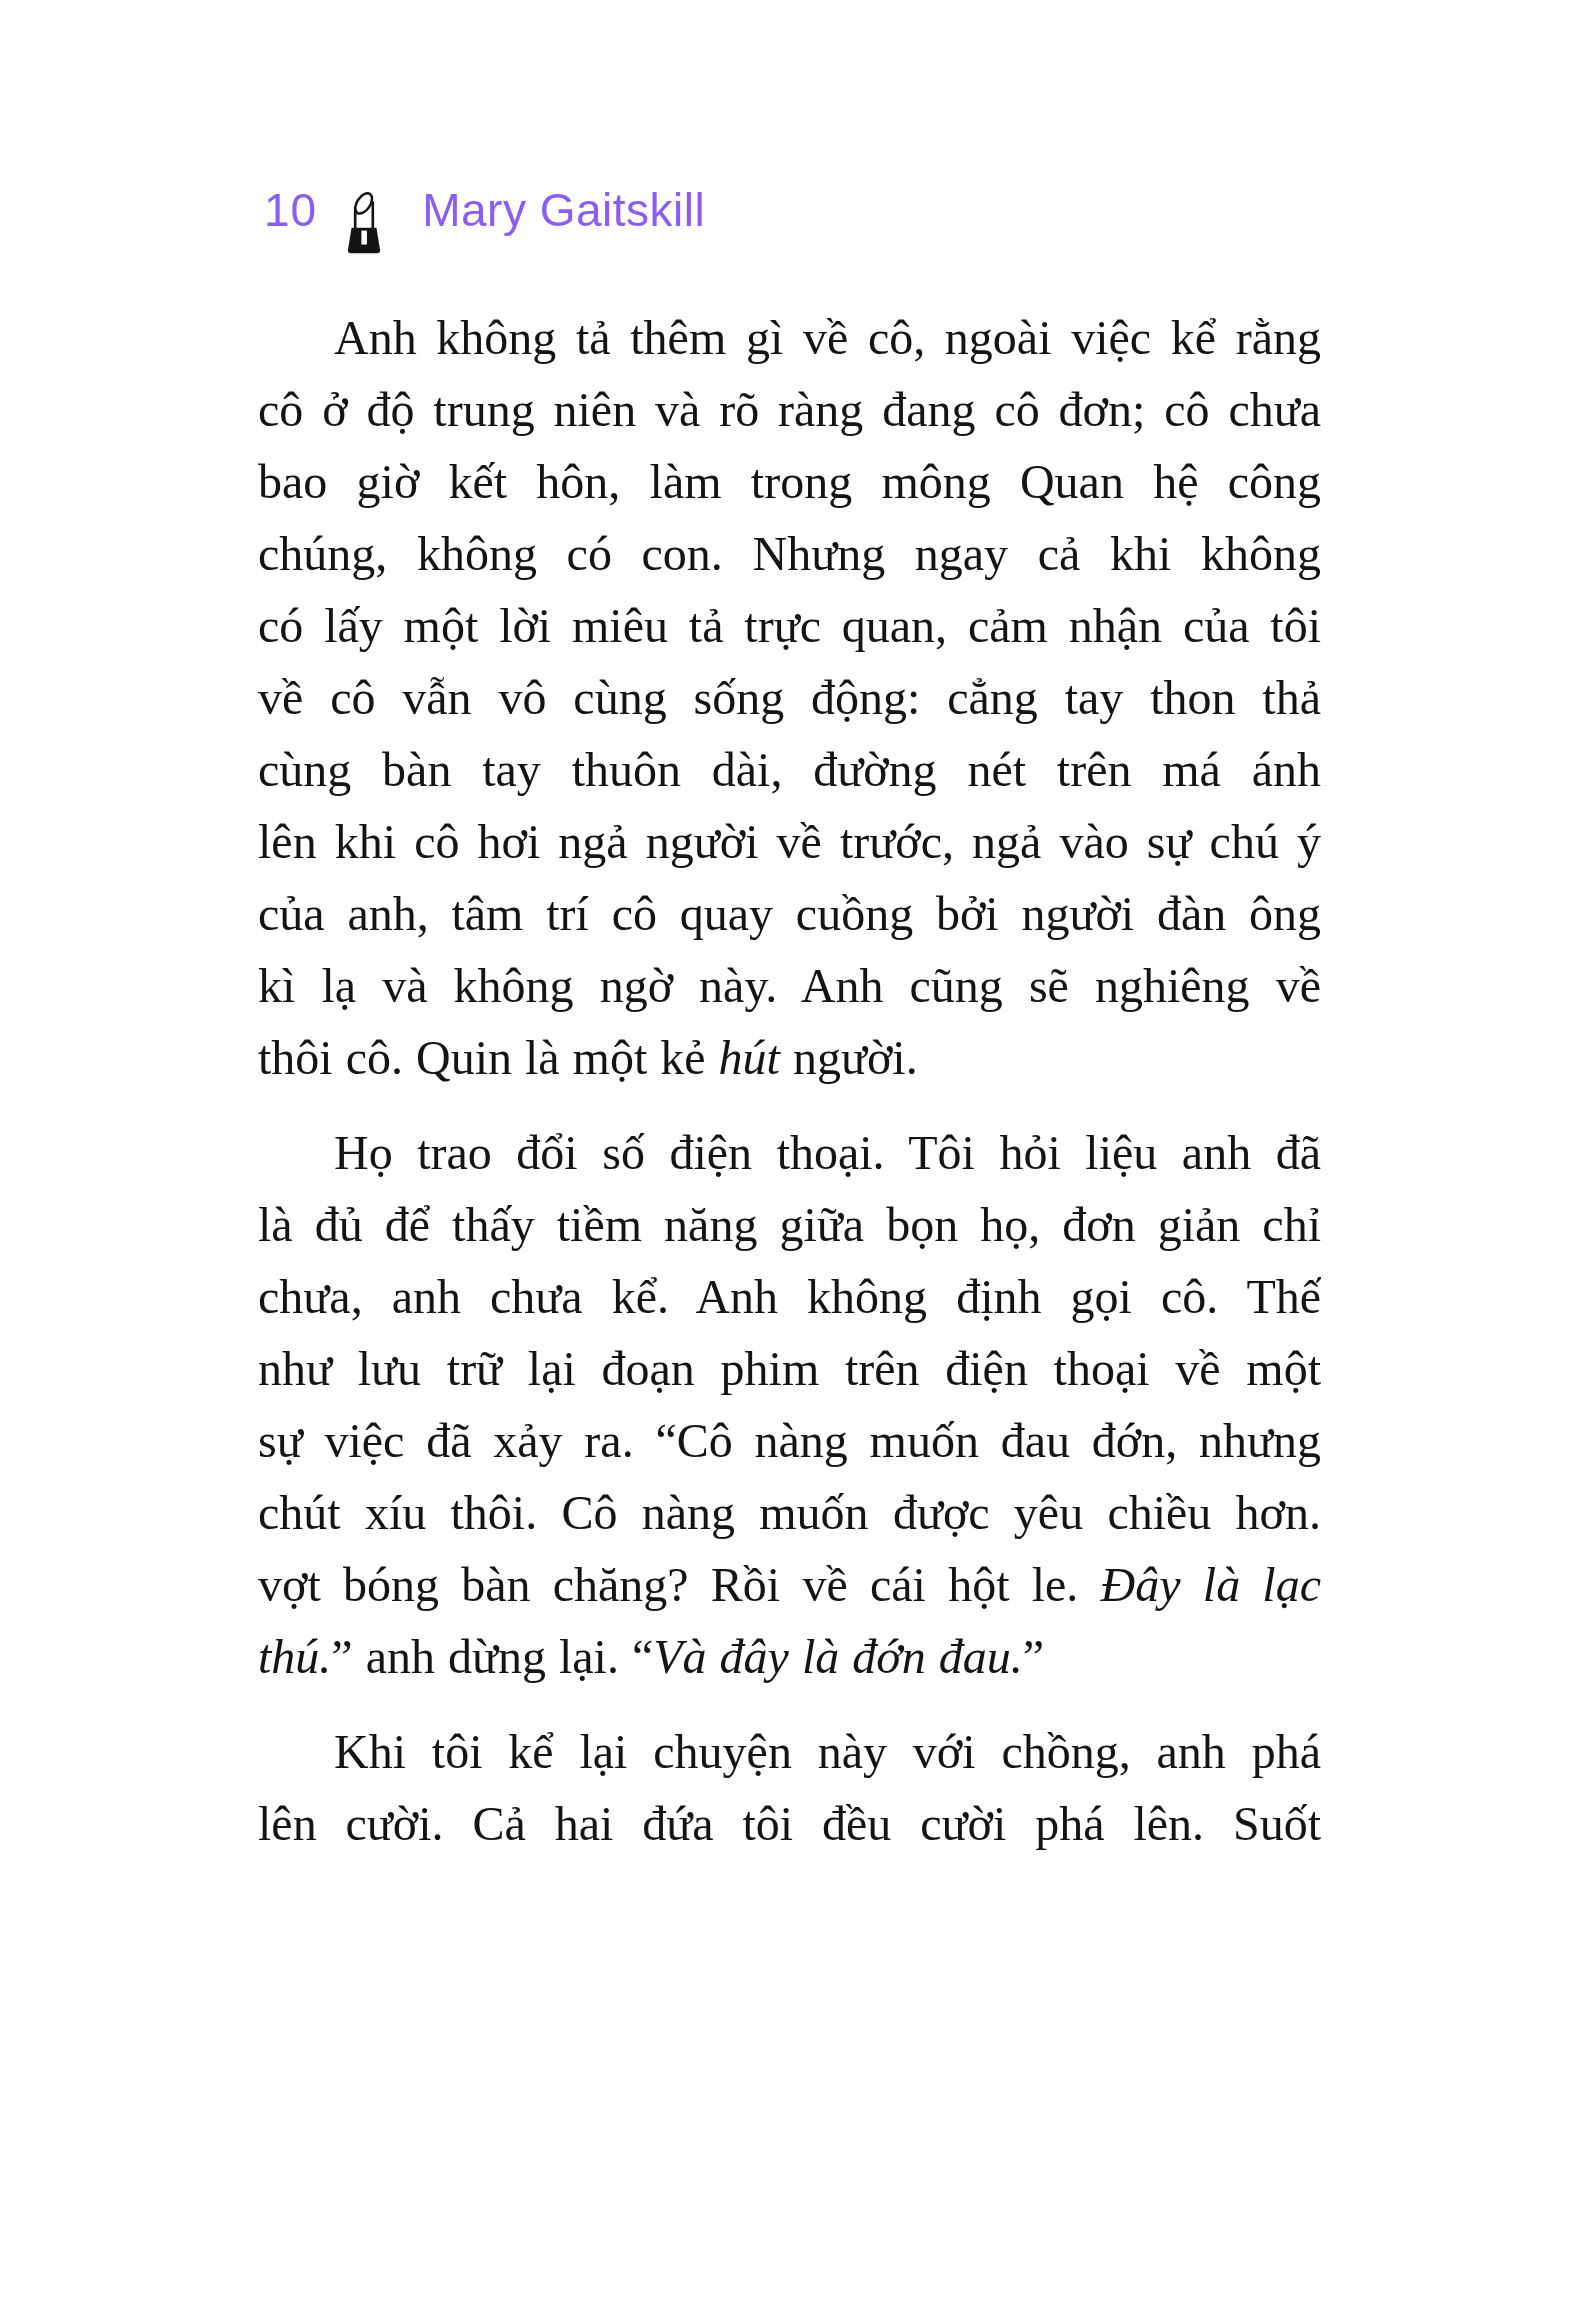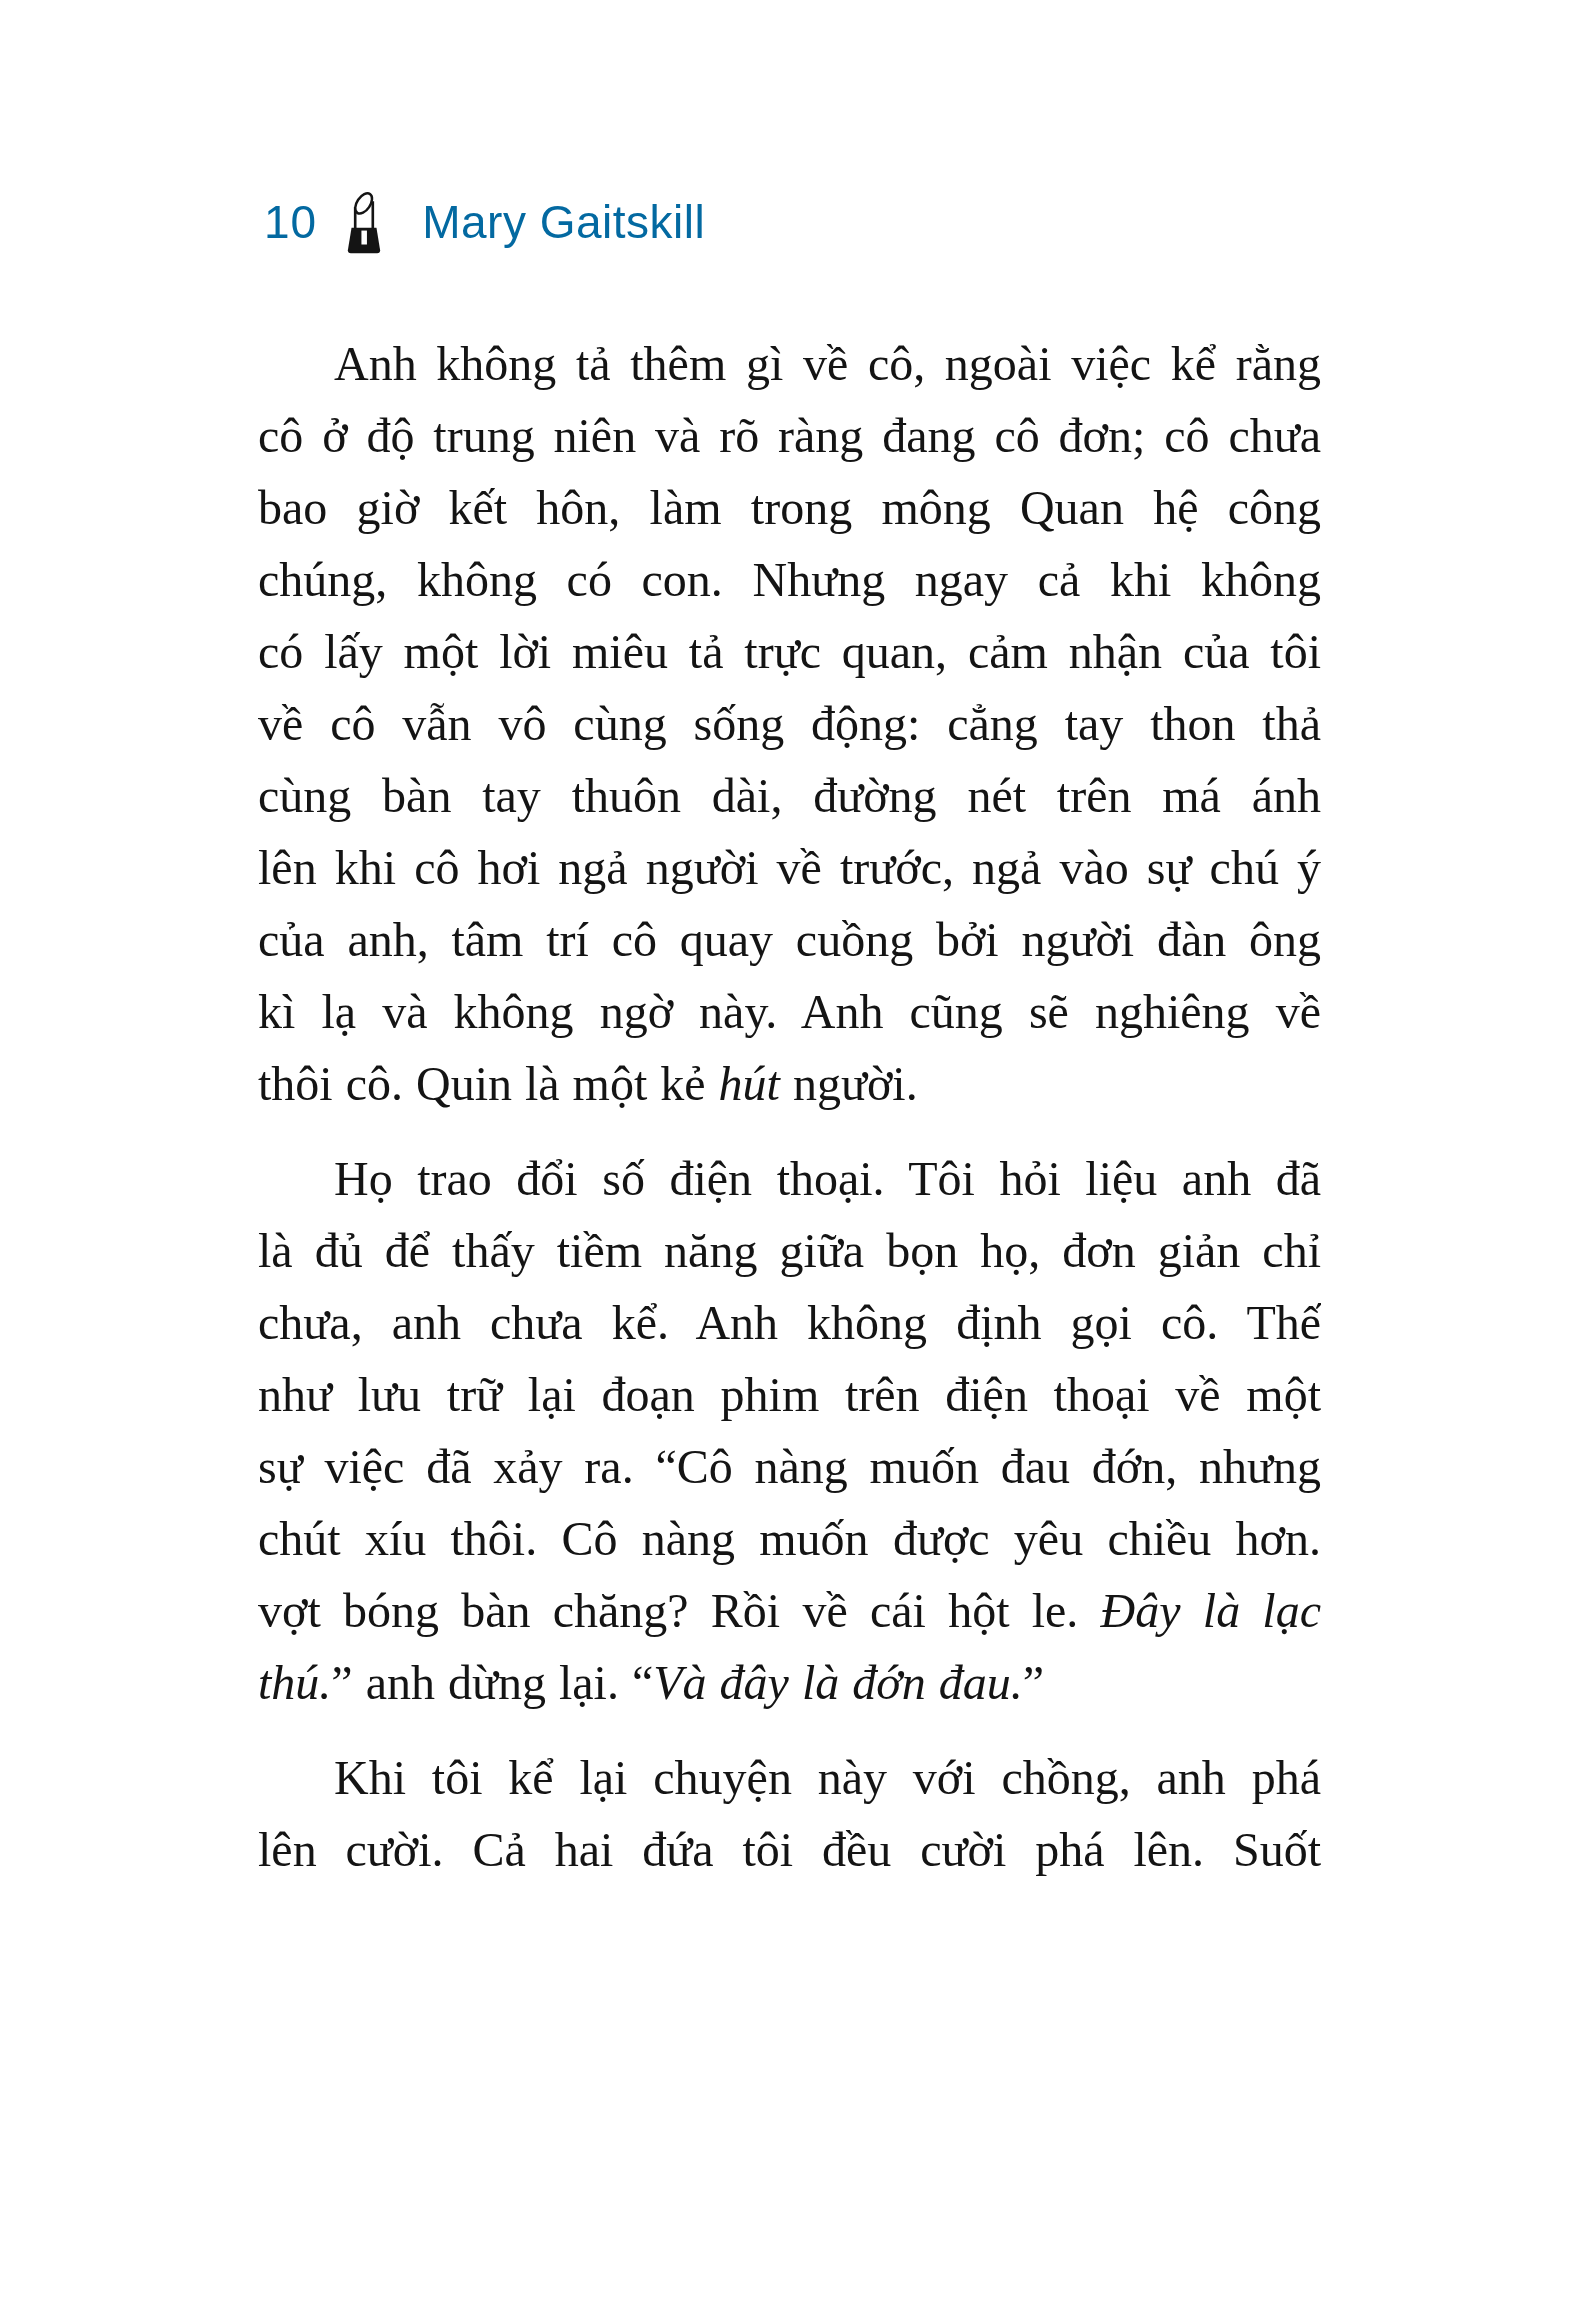--- a/index.html
+++ b/index.html
@@ -12,34 +12,34 @@
   .page {
     position: relative;
     width: 1581px; height: 2315px;
     overflow: hidden;
     background: #ffffff;
   }
   .running-header {
     position: absolute;
     top: 187px; left: 264px;
     display: flex;
-    align-items: center;
+    align-items: flex-start;
     font-family: "Liberation Sans", sans-serif;
     font-size: 46px;
     line-height: 1;
     letter-spacing: 1px;
-    color: #0369a1;
+    color: #8b5cf6;
   }
   .page-num { padding-bottom: 1.9px; }
   .lipstick { margin-left: 25px; margin-right: 36px; display: block; }
   .author-name { padding-bottom: 1.9px; letter-spacing: 0.5px; }
 
   .body-text {
     position: absolute;
-    left: 258px; top: 328px;
+    left: 258px; top: 302px;
     width: 1063px;
     font-size: 48px;
     color: #141414;
   }
   .para { margin: 0 0 23px 0; }
   .line {
     text-align: justify;
     text-align-last: justify;
     line-height: 72px;
     height: 72px;

